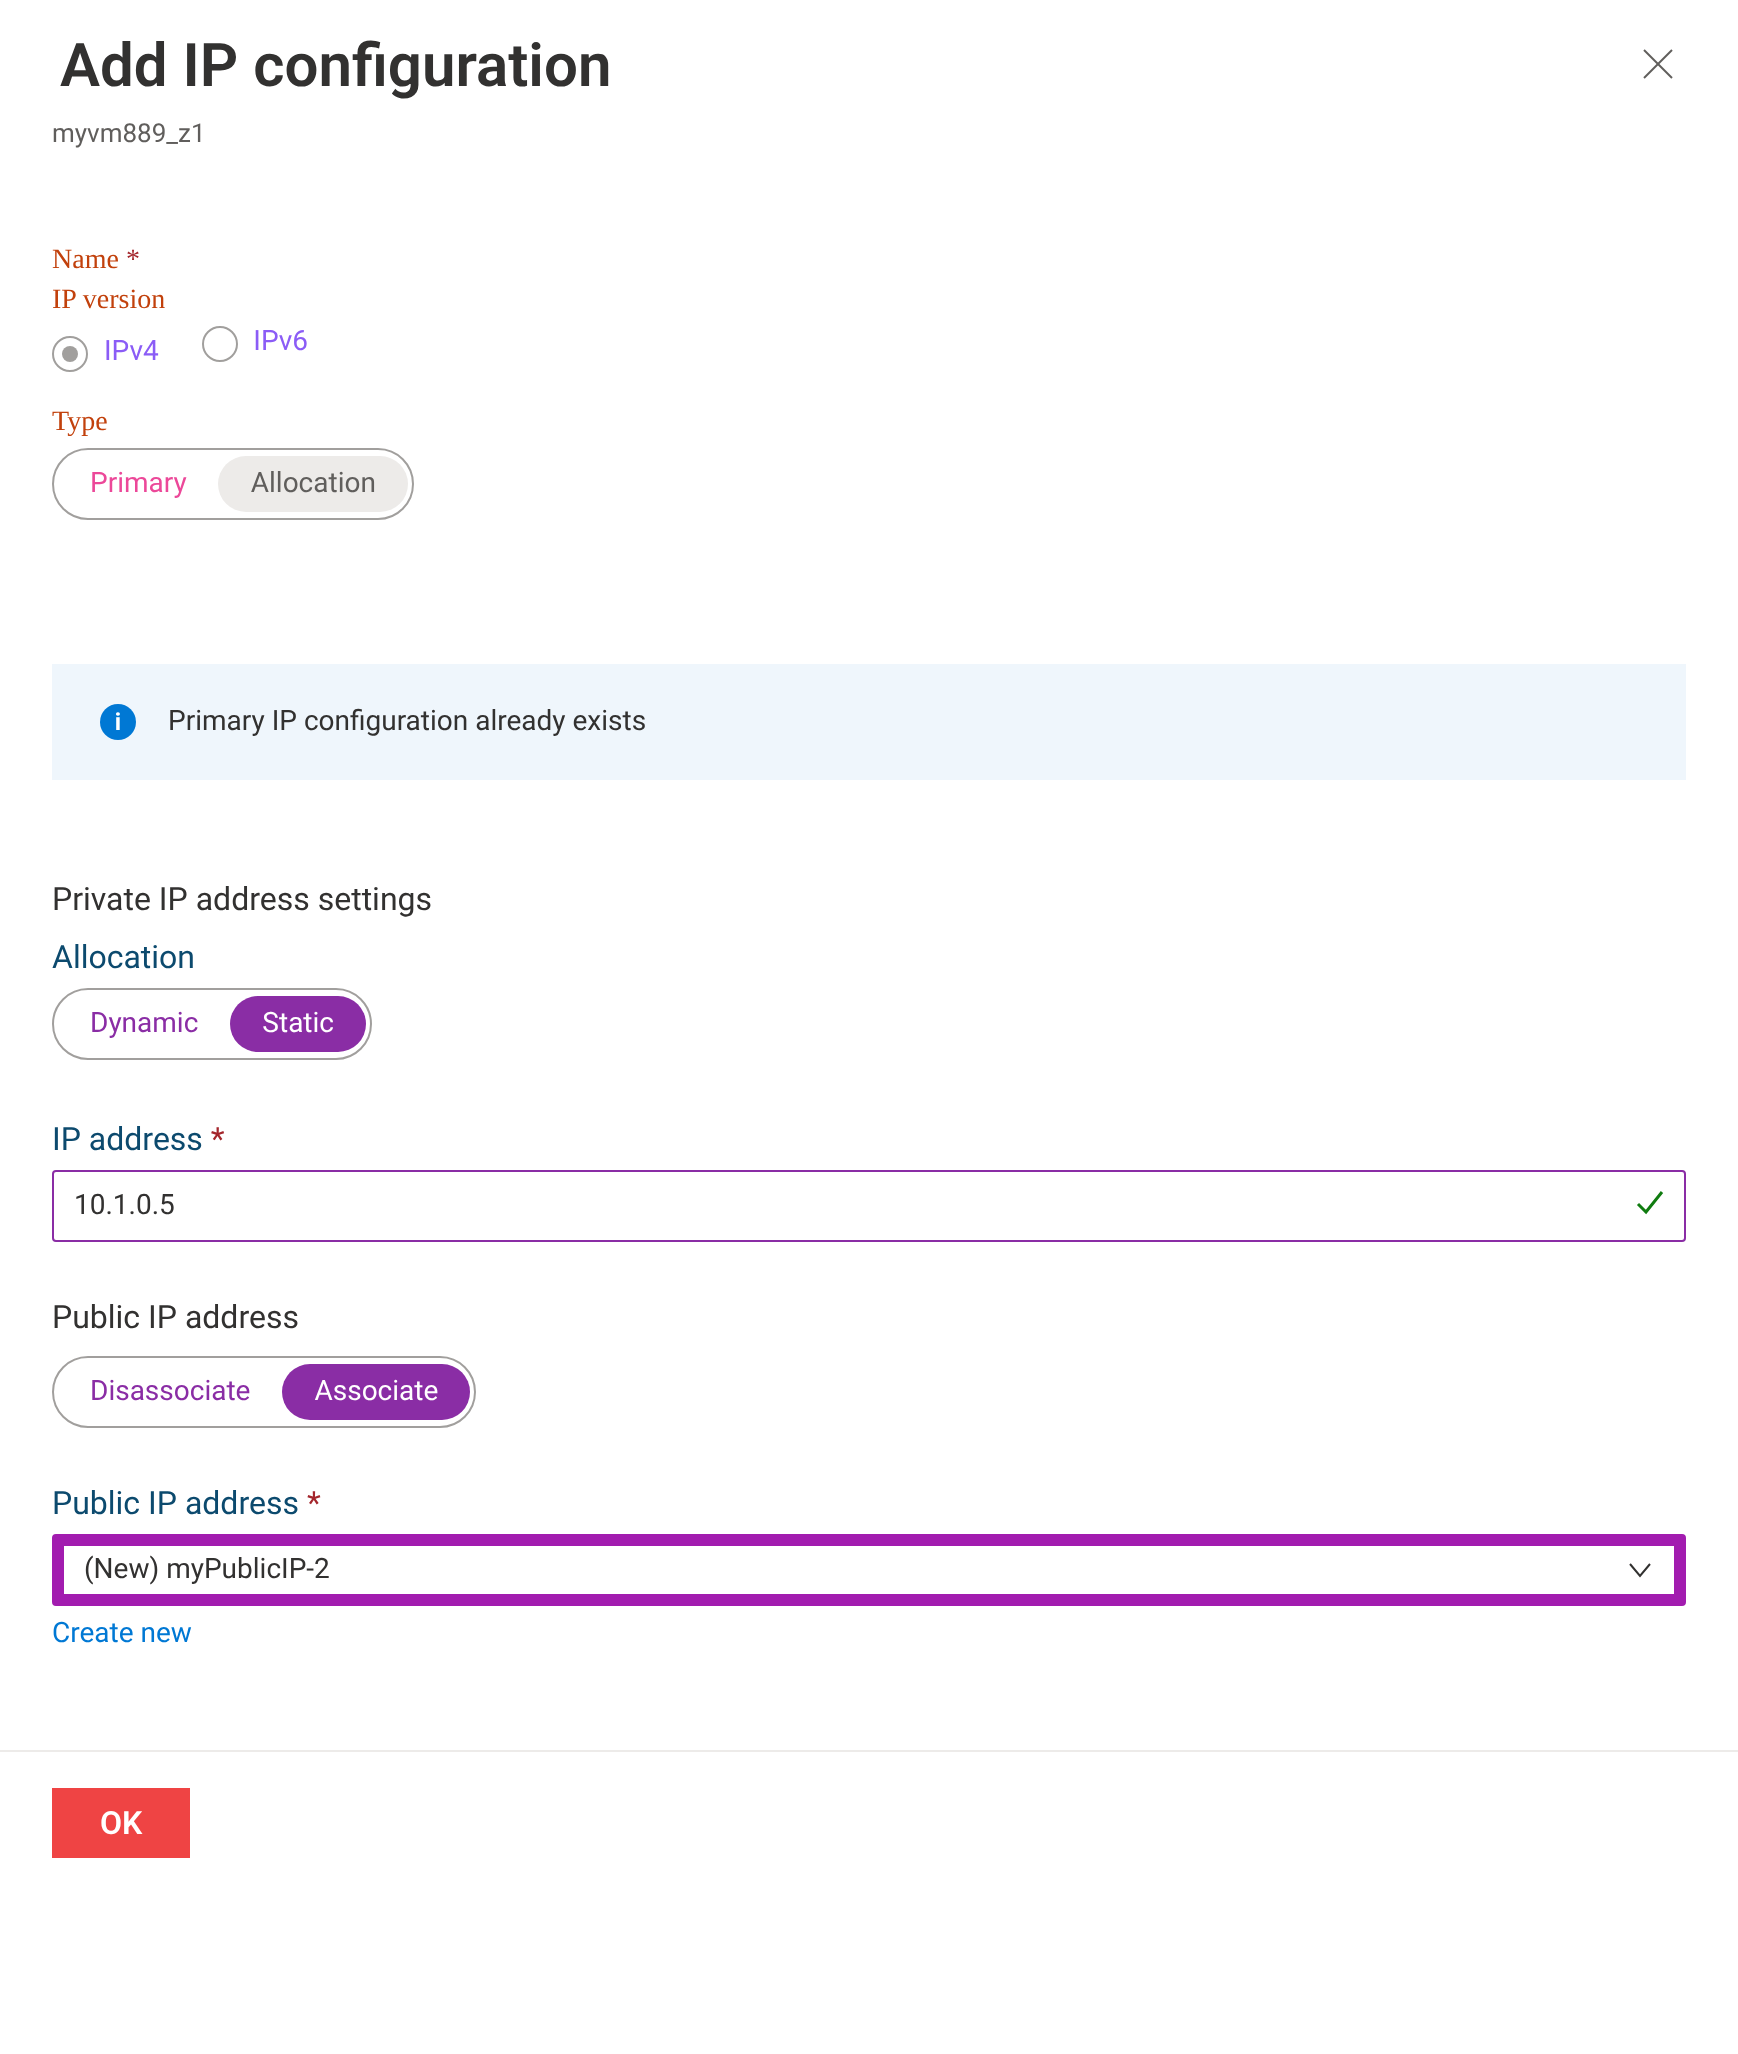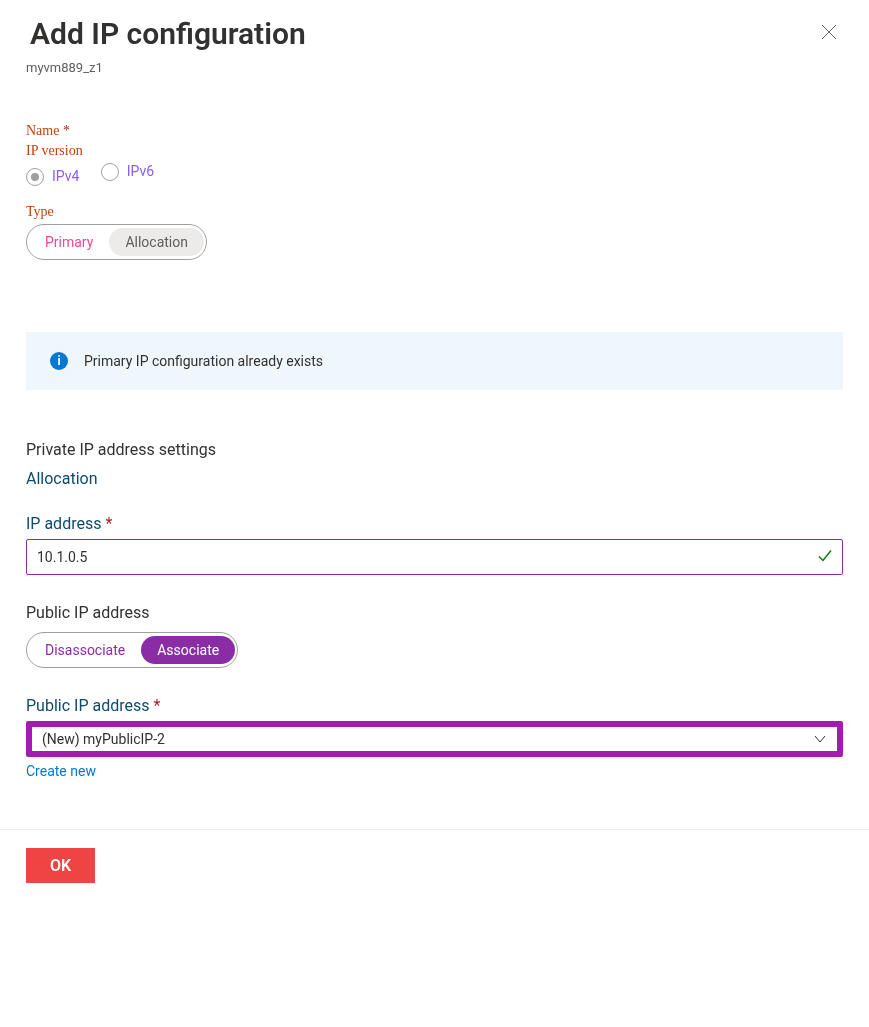--- a/index.html
+++ b/index.html
@@ -239,20 +239,24 @@
 
   
   <div class="infobox">
     <span class="info-icon-circle">i</span>
     <span>Primary IP configuration already exists</span>
   </div>
 
   
   <div class="section-heading">Private IP address settings</div>
   <div class="sublabel" style="margin-top:6px">Allocation</div>
+  <div class="pill-group">
+    <button class="pill">Dynamic</button>
+    <button class="pill selected">Static</button>
+  </div>
 
   <div class="sublabel required" style="margin-top:26px">IP address</div>
   <div class="text-input-wrap">
     <input class="text-input" type="text" value="10.1.0.5" style="">
     <span class="check-icon">
       <svg width="16" height="16" viewBox="0 0 16 16" stroke="#107c10" stroke-width="1.5" fill="none">
         <polyline points="2,9 6,13 14,3"></polyline>
       </svg>
     </span>
   </div>

